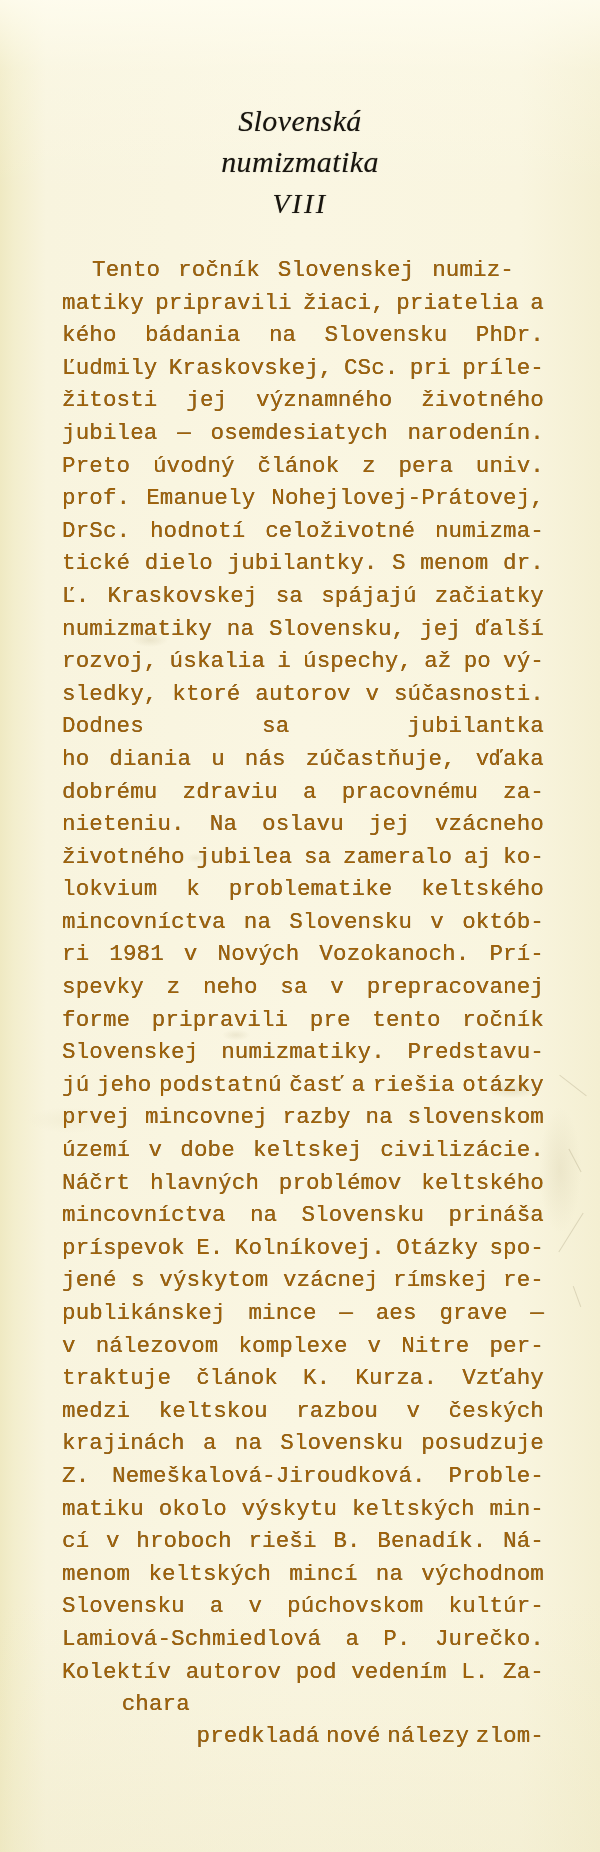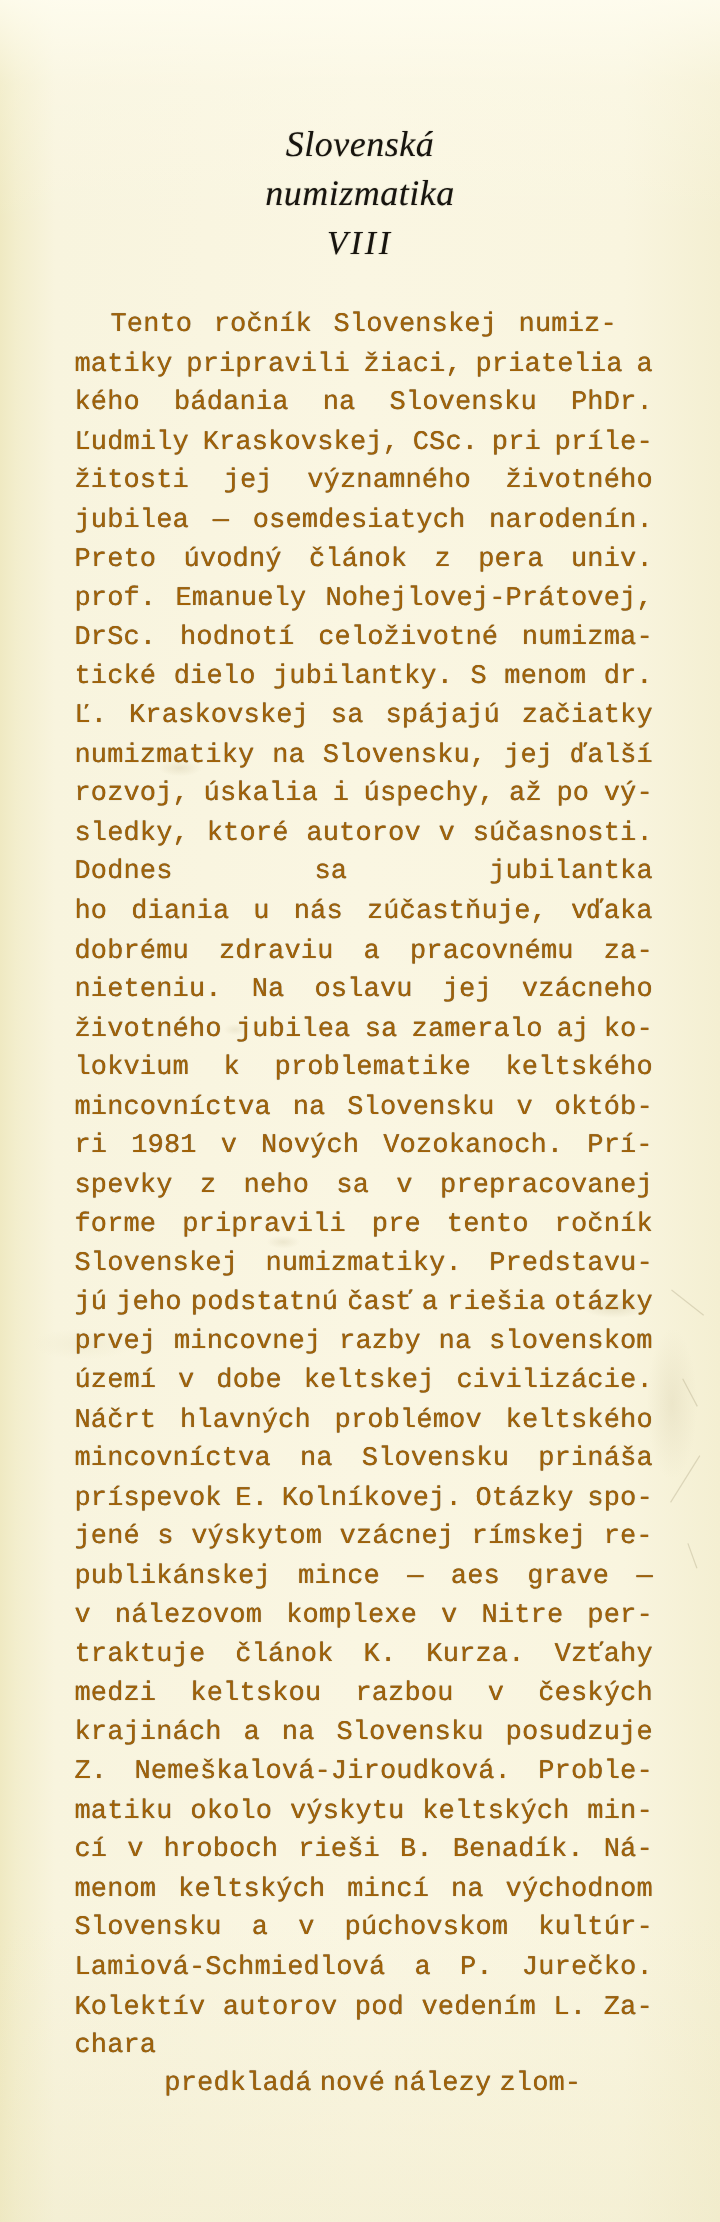--- a/index.html
+++ b/index.html
@@ -119,21 +119,21 @@
       0.3px 0 0.4px rgba(22,19,13,0.30);
     font-family: Liberation Mono, monospace;
   }
   
   .ln > .just {
     display: flex;
     justify-content: space-between;
     width: 100%;
   }
   .ln.flush > .just {
-    justify-content: flex-start;
+    justify-content: flex-end;
   }
   .ln.flush > .just > .w + .w {
     margin-left: 0.30em;
     margin-top: 32px;
   }
   .w {
     white-space: pre;
   }
   
   .ln.indent {

